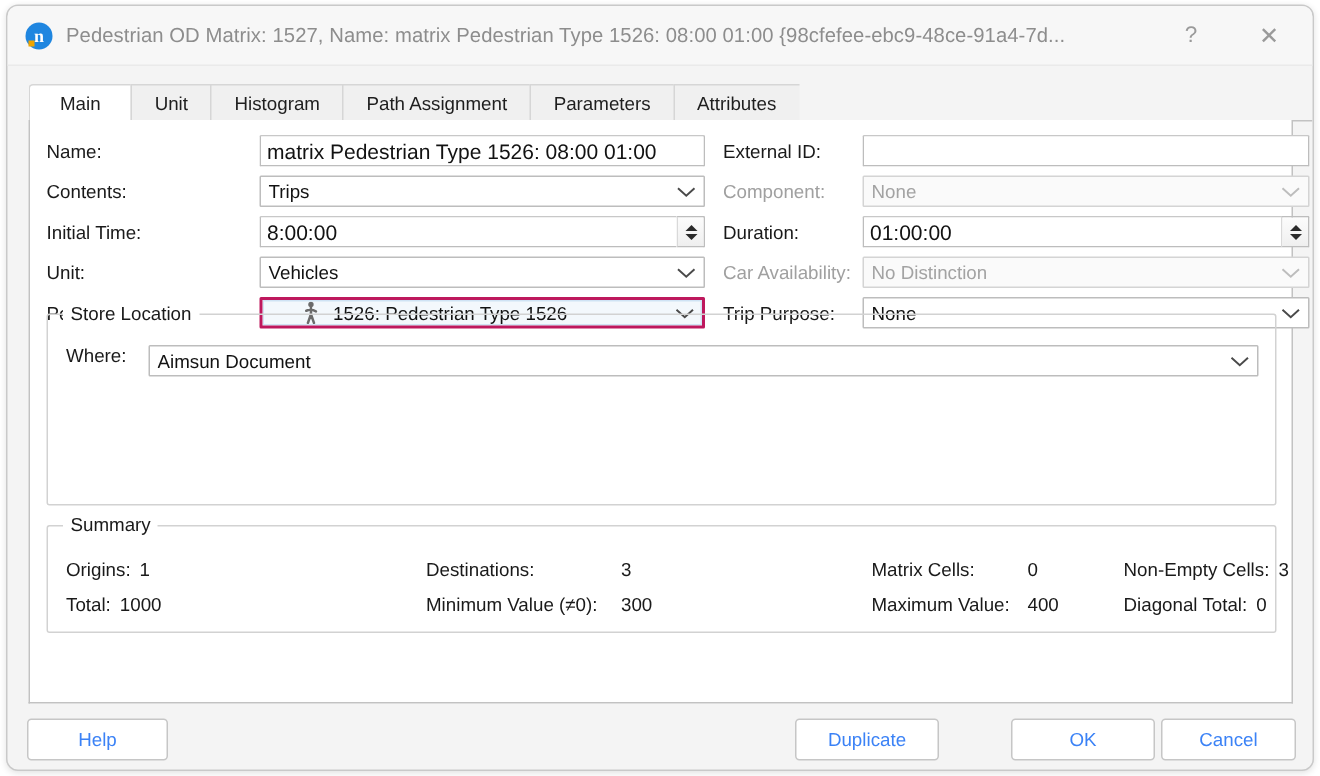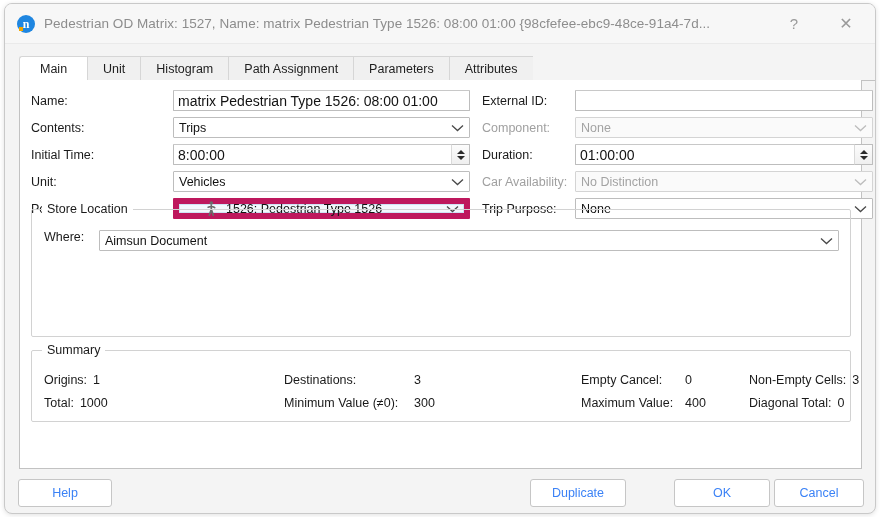--- a/index.html
+++ b/index.html
@@ -205,21 +205,21 @@
     font-size: 12.5px;
     color: #121212;
     border-radius: 1px;
   }
   .combo.disabled {
     background: #fafafa;
     border-color: #d4d4d4;
     color: #a3a3a3;
   }
   .combo.focused {
-    border: 6px solid #be185d;
+    border: 2px solid #be185d;
     background: #f3f8fc;
     box-shadow: inset 0 0 0 1px #cfe3f4;
     padding-left: 24px;
   }
   .combo .ctext { flex: 1; overflow: hidden; white-space: nowrap; }
   .chev {
     width: 24px;
     flex: 0 0 24px;
     display: flex;
     align-items: center;
@@ -539,21 +539,21 @@
         <div class="sum-row">
           <div class="sum-cell sc-1">
             <span class="k">Origins:</span>
             <span class="v">1</span>
           </div>
           <div class="sum-cell sc-2">
             <span class="k">Destinations:</span>
             <span class="v">3</span>
           </div>
           <div class="sum-cell sc-3">
-            <span class="k">Empty Cancel:</span>
+            <span class="k">Matrix Cells:</span>
             <span class="v">0</span>
           </div>
           <div class="sum-cell sc-4">
             <span class="k">Non-Empty Cells:</span>
             <span class="v">3</span>
           </div>
         </div>
 
         <div class="sum-row">
           <div class="sum-cell sc-1">

